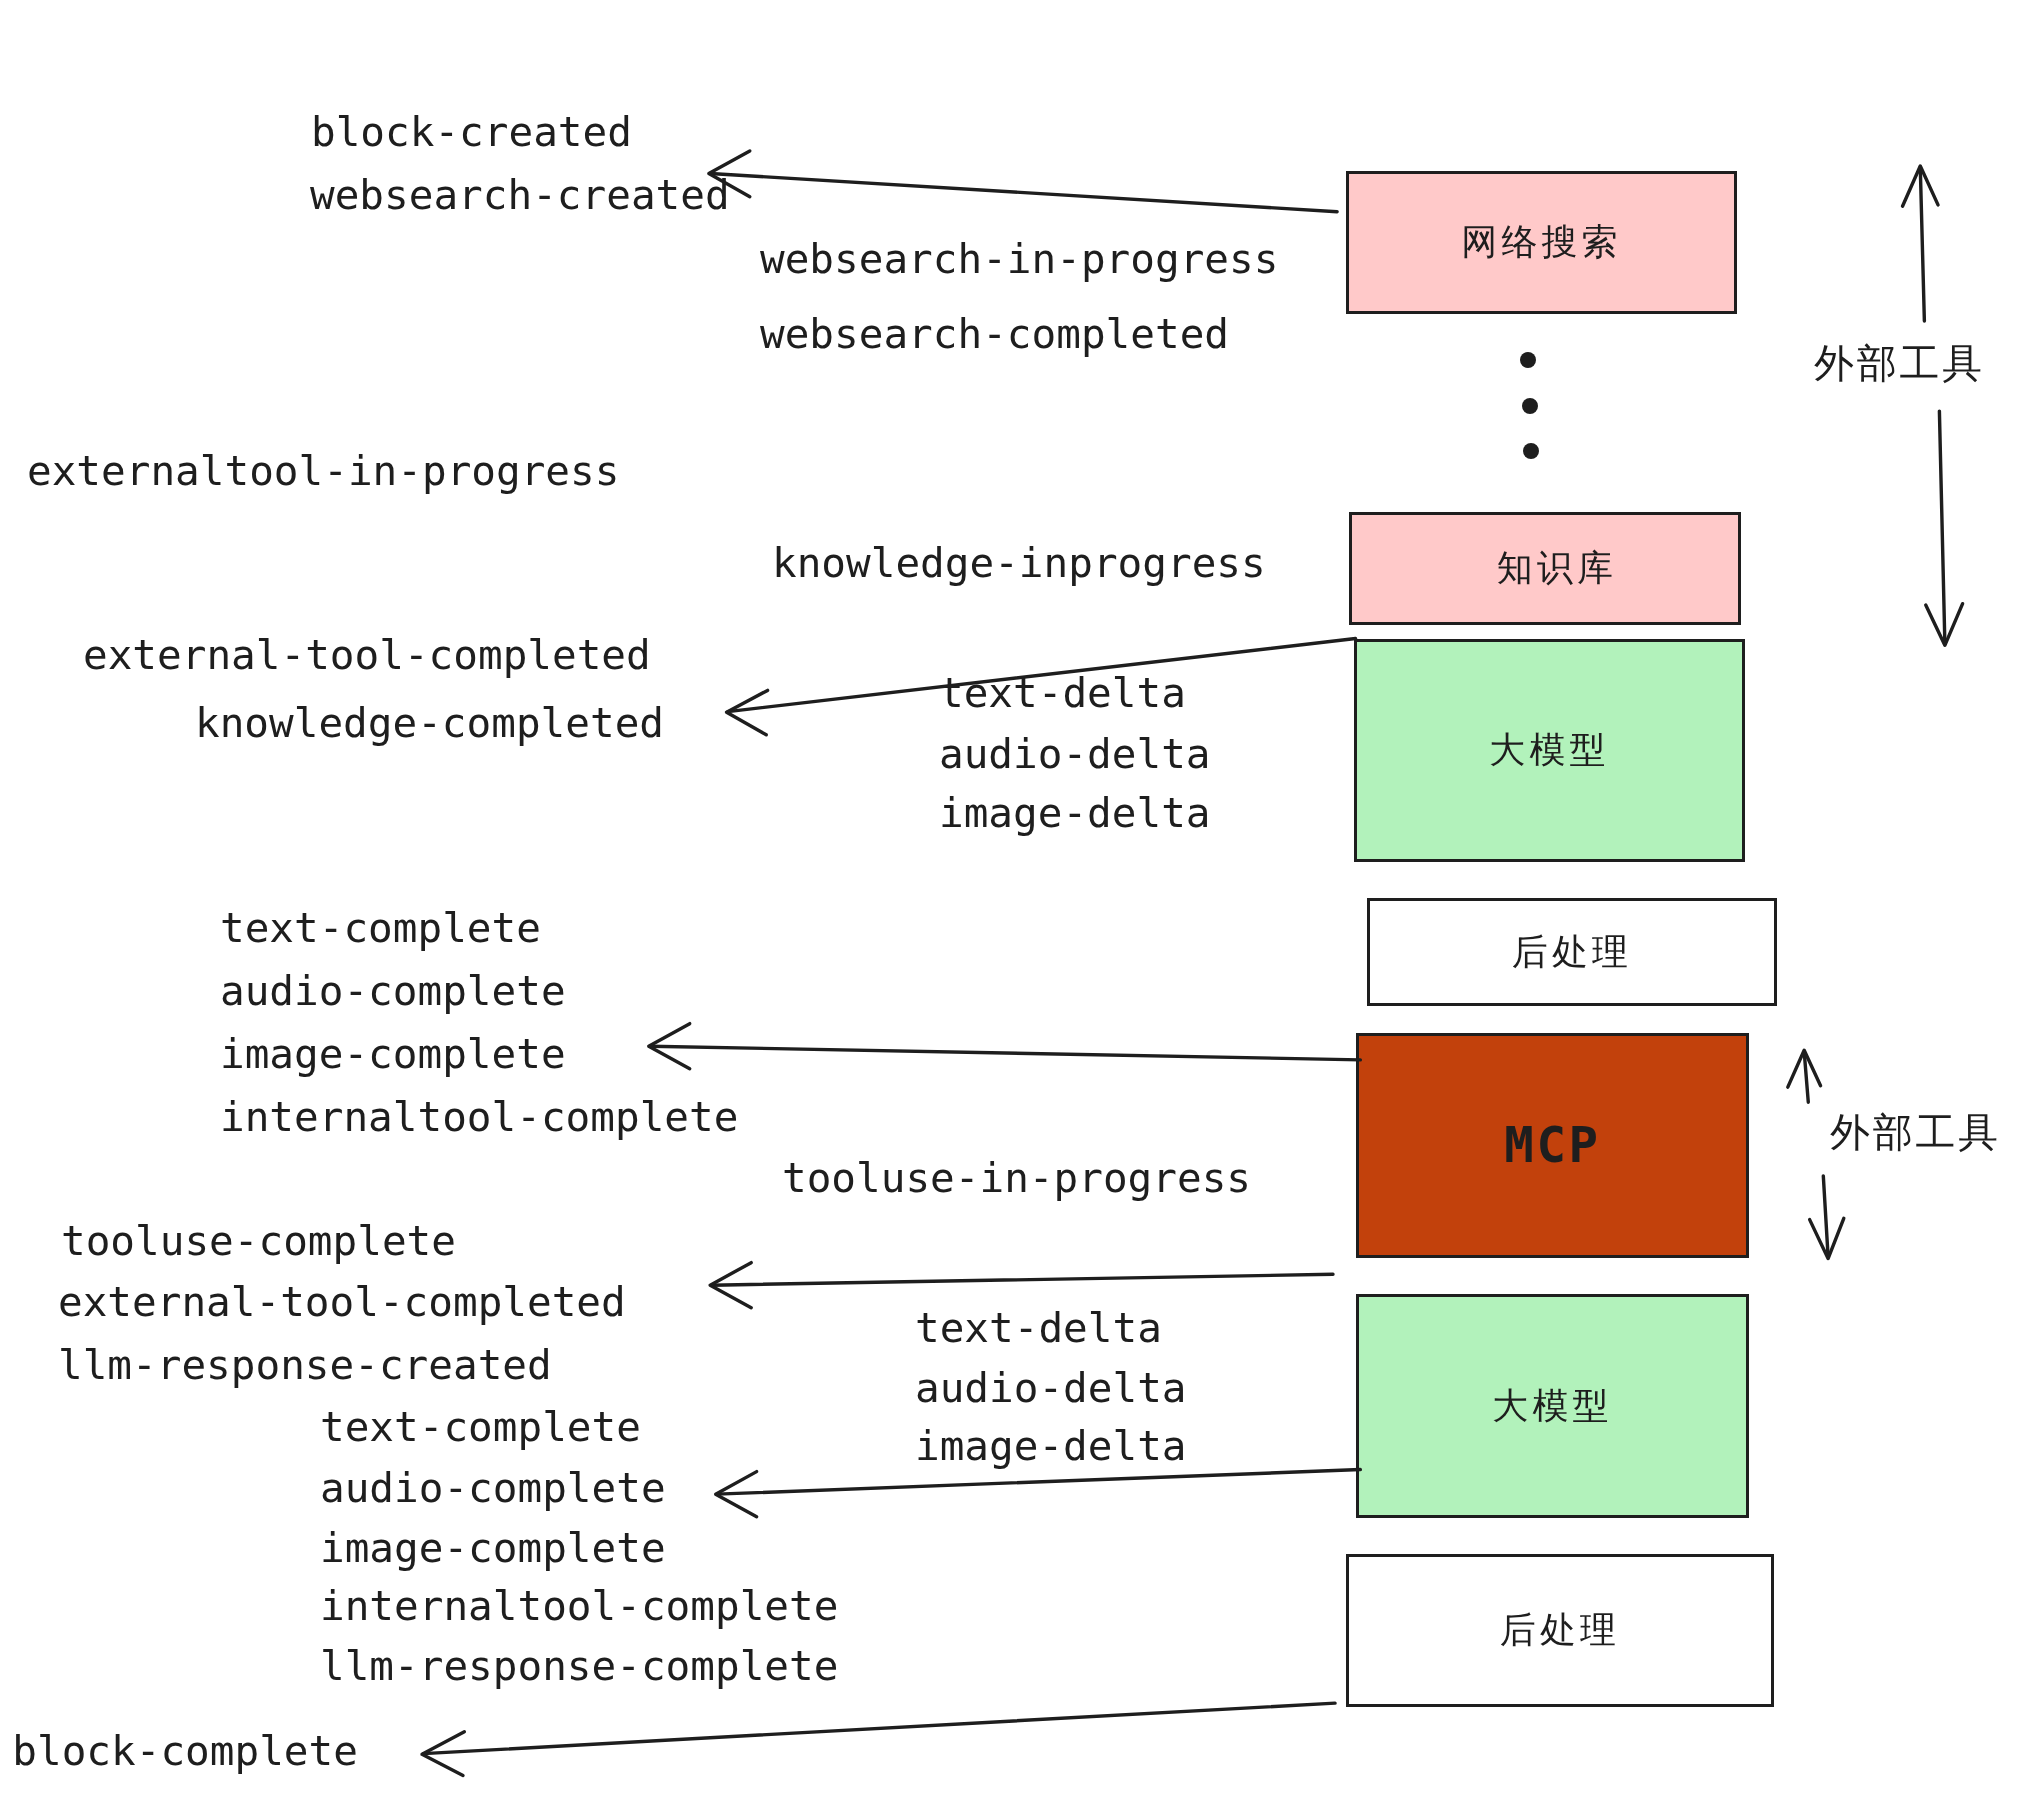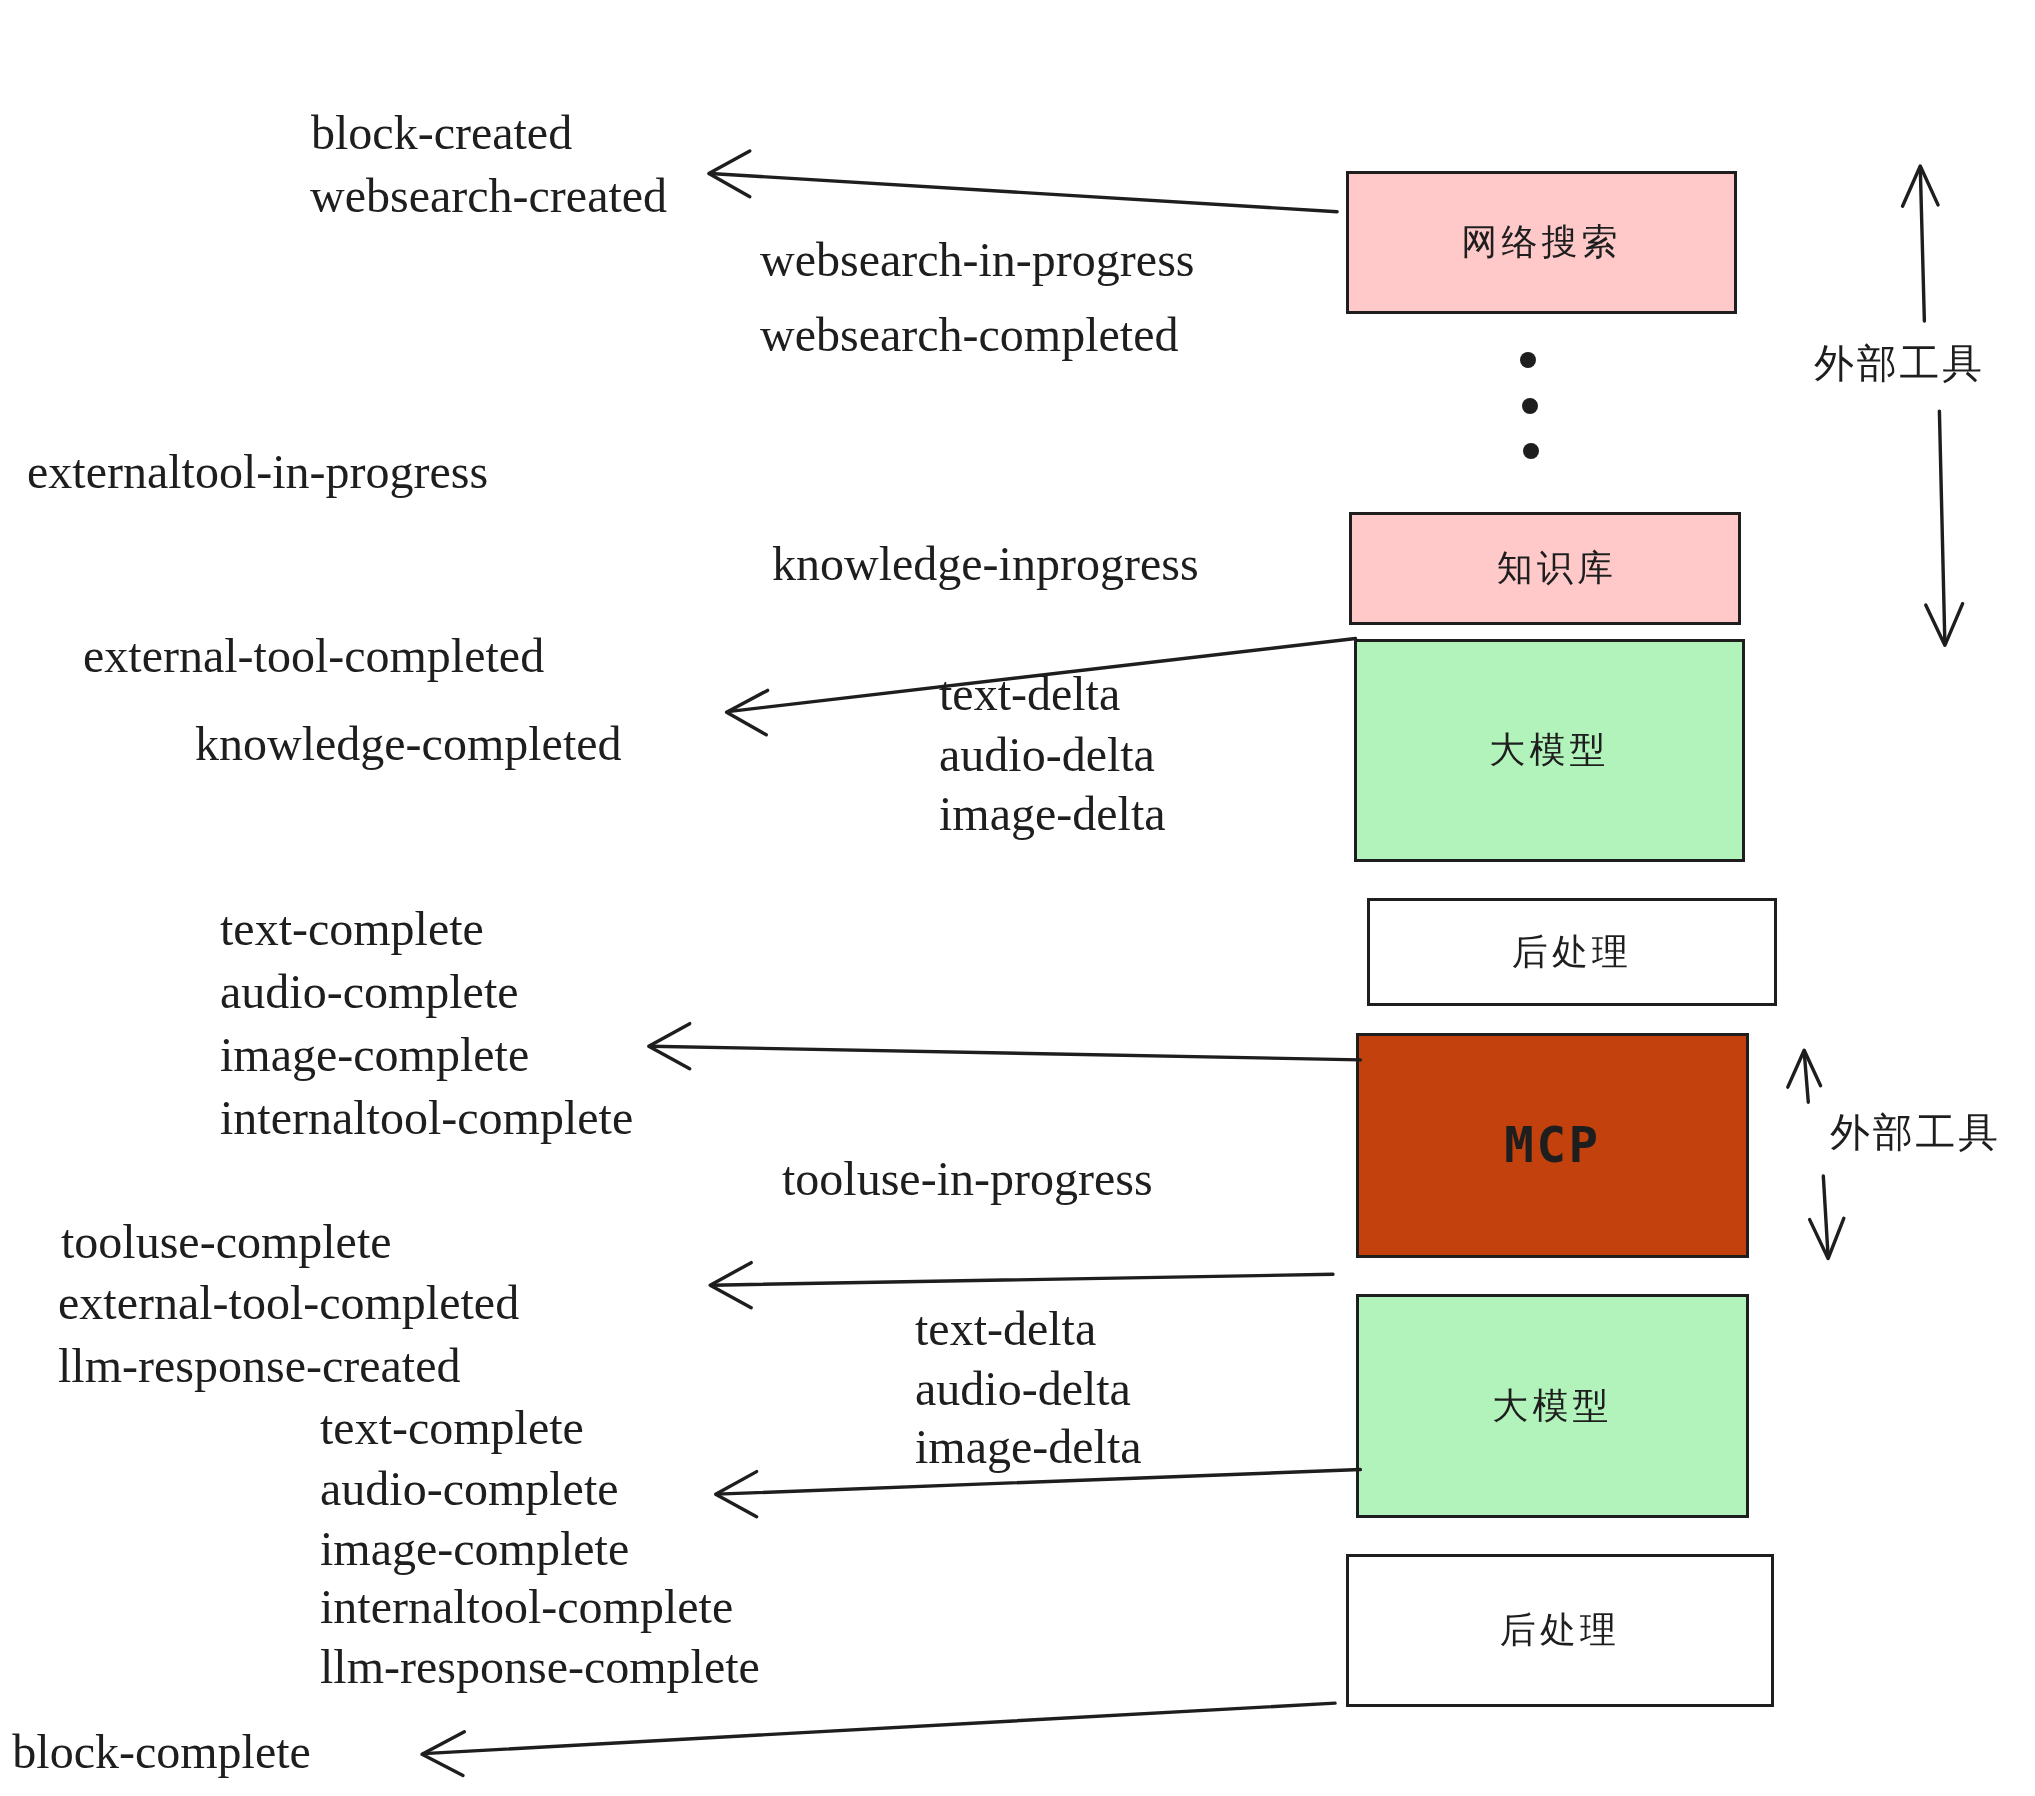--- a/index.html
+++ b/index.html
@@ -15,25 +15,24 @@
   .title{
     position:absolute;
     font-size:45px;
     font-weight:bold;
     line-height:68px;
     white-space:nowrap;
     letter-spacing:1.4px;
   }
   .evt{
     position:absolute;
-    font-size:48px;
+    font-size:41px;
     line-height:61px;
     white-space:nowrap;
     font-weight:500;
-    font-family:Liberation Serif, serif;
   }
   .box{
     position:absolute;
     border:3.4px solid #1e1e1e;
     box-sizing:border-box;
     display:flex;
     align-items:center;
     justify-content:center;
   }
   .box .lbl{
@@ -76,21 +75,21 @@
 <div class="canvas">
 
 
   <div class="evt" style="left:311px;top:102px;">block-created</div>
   <div class="evt" style="left:310px;top:165px;">websearch-created</div>
   <div class="evt" style="left:760px;top:229px;">websearch-in-progress</div>
   <div class="evt" style="left:760px;top:304px;">websearch-completed</div>
   <div class="evt" style="left:27px;top:441px;">externaltool-in-progress</div>
   <div class="evt" style="left:772px;top:533px;">knowledge-inprogress</div>
   <div class="evt" style="left:83px;top:625px;">external-tool-completed</div>
-  <div class="evt" style="left:195px;top:693px;margin-top:20px;">knowledge-completed</div>
+  <div class="evt" style="left:195px;top:693px;">knowledge-completed</div>
 
   <div class="evt" style="left:939px;top:663px;">text-delta</div>
   <div class="evt" style="left:939px;top:724px;">audio-delta</div>
   <div class="evt" style="left:939px;top:783px;">image-delta</div>
 
   <div class="evt" style="left:220px;top:898px;">text-complete</div>
   <div class="evt" style="left:220px;top:961px;">audio-complete</div>
   <div class="evt" style="left:220px;top:1024px;">image-complete</div>
   <div class="evt" style="left:220px;top:1087px;">internaltool-complete</div>
   <div class="evt" style="left:782px;top:1148px;">tooluse-in-progress</div>

